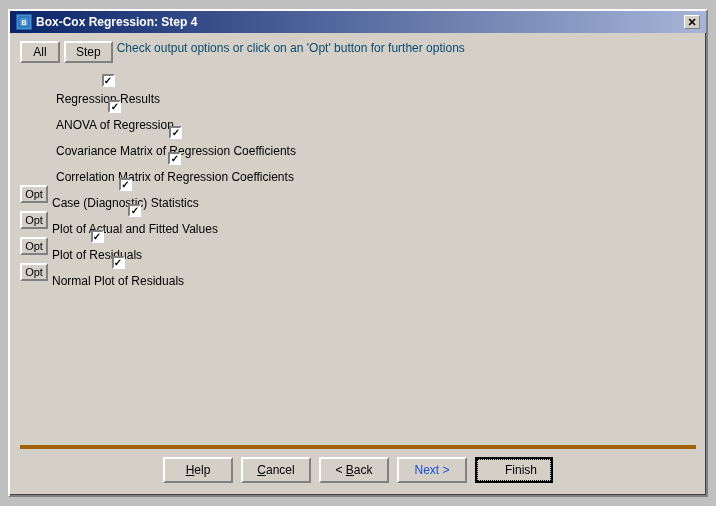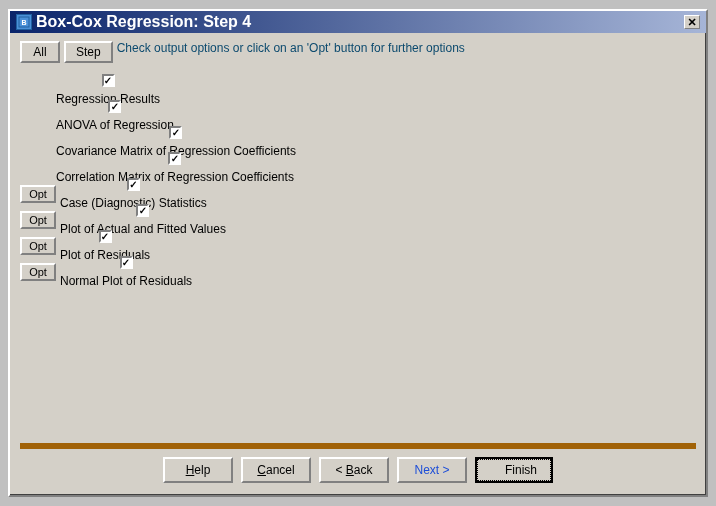--- a/index.html
+++ b/index.html
@@ -56,21 +56,21 @@
       border: 1px solid #2060a0;
       display: flex;
       align-items: center;
       justify-content: center;
       font-size: 10px;
       color: white;
       font-weight: bold;
     }
 
     .title-text {
-      font-size: 16px;
+      font-size: 12px;
       font-weight: bold;
       color: white;
     }
 
     .title-close {
       width: 16px;
       height: 14px;
       background: #d4d0c8;
       border: 1px solid #808080;
       border-top: 1px solid #ffffff;
@@ -131,21 +131,21 @@
       height: 22px;
     }
 
     .opt-btn {
       background: #d4d0c8;
       border: 2px solid;
       border-color: #ffffff #808080 #808080 #ffffff;
       padding: 0px 4px;
       font-size: 11px;
       cursor: pointer;
-      width: 36px;
+      width: 28px;
       height: 18px;
       display: flex;
       align-items: center;
       justify-content: center;
       margin-right: 4px;
       flex-shrink: 0;
     }
 
     .opt-placeholder {
       width: 36px;
@@ -185,21 +185,21 @@
       color: #000;
       user-select: none;
     }
 
     .bottom-bar {
       display: flex;
       justify-content: center;
       gap: 8px;
       padding: 8px 0 4px 0;
       flex-shrink: 0;
-      border-top: 6px solid #a16207;
+      border-top: 4px solid #a16207;
       margin-top: 4px;
     }
 
     .btn-bottom {
       background: #d4d0c8;
       border: 2px solid;
       border-color: #ffffff #808080 #808080 #ffffff;
       padding: 4px 14px;
       font-size: 12px;
       cursor: pointer;

